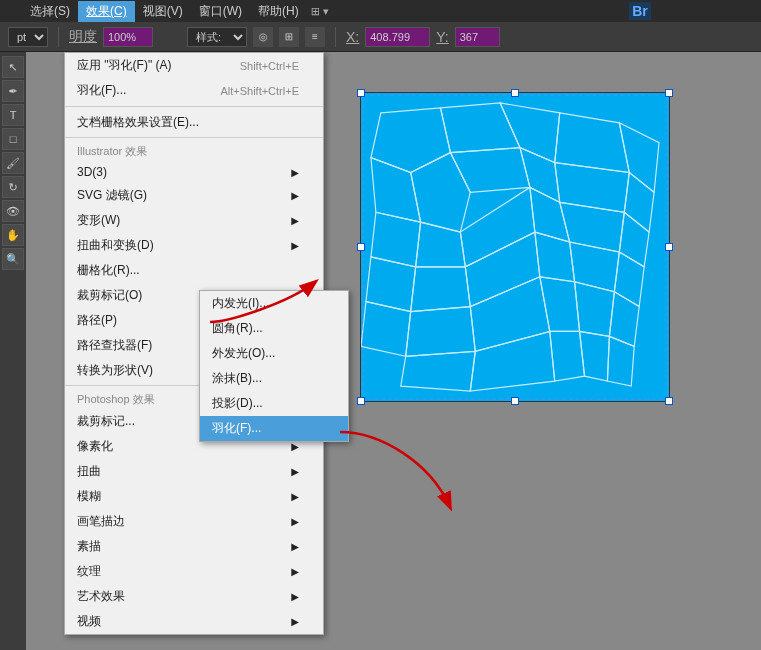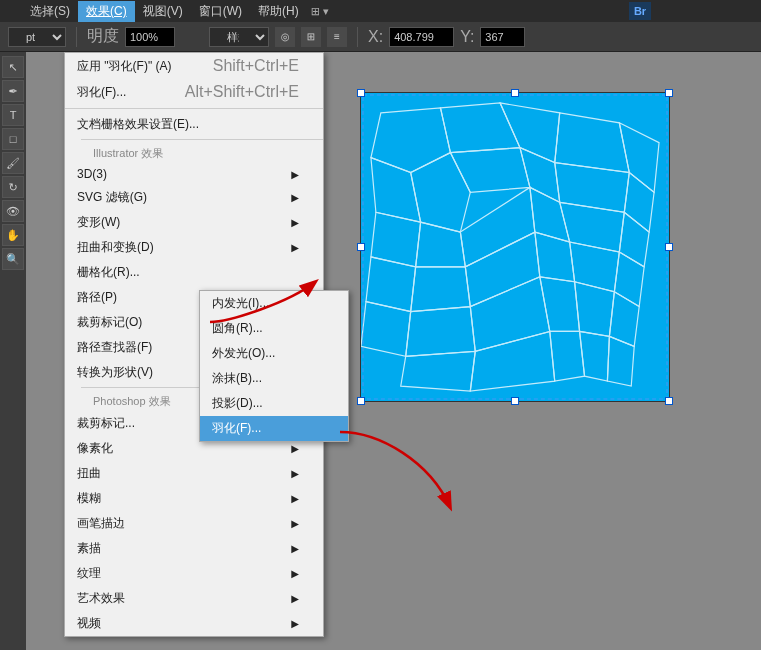--- a/index.html
+++ b/index.html
@@ -41,25 +41,25 @@
       color: #ccc;
       font-size: 11px;
       border-bottom: 1px solid #222;
     }
     .toolbar-select {
       background: #2b2b2b;
       color: #ccc;
       border: 1px solid #555;
       height: 20px;
       font-size: 11px;
-      padding: 0 13px;
-    }
-    .toolbar-label { color: #aaa; font-size: 16px; }
+      padding: 0 4px;
+    }
+    .toolbar-label { color: #aaa; font-size: 14px; text-decoration: underline; }
     .toolbar-input {
-      background: #000000;
+      background: #701a75;
       color: #ccc;
       border: 1px solid #555;
       height: 20px;
       font-size: 11px;
       padding: 0 4px;
       width: 55px;
     }
     .toolbar-divider {
       width: 1px;
       height: 20px;
@@ -141,31 +141,30 @@
       cursor: pointer;
       color: #222;
       font-size: 12px;
       display: flex;
       align-items: center;
       justify-content: space-between;
       white-space: nowrap;
       position: relative;
     }
     .menu-item.active { background: #4a9eda; color: white; }
-    .menu-item .shortcut { color: #888; font-size: 16px; margin-left: 20px; }
+    .menu-item .shortcut { color: #888; font-size: 11px; margin-left: 20px; }
     .menu-item .arrow { font-size: 10px; }
 
     .menu-section-header {
       padding: 6px 12px 2px 12px;
       color: #888;
       font-size: 11px;
       background: #f0f0f0;
       border-top: 1px solid #ccc;
       margin-top: 2px;
-      margin-left: 16px;
     }
     .menu-divider { height: 1px; background: #ccc; margin: 3px 0; }
 
     
     .submenu {
       position: absolute;
       left: 199px;
       top: 230px;
       background: #f0f0f0;
       border: 1px solid #aaa;
@@ -202,21 +201,21 @@
       color: #ccc;
     }
 
     
     .br-badge {
       position: absolute;
       right: 110px;
       top: 2px;
       background: #1a3a5c;
       color: #6af;
-      font-size: 11px;
+      font-size: 14px;
       font-weight: bold;
       width: 22px;
       height: 18px;
       display: flex;
       align-items: center;
       justify-content: center;
     }
   </style>
 </head>
 <body>
@@ -350,25 +349,25 @@
       <span class="arrow">▶</span>
     </div>
     <div class="menu-item">
       <span>扭曲和变换(D)</span>
       <span class="arrow">▶</span>
     </div>
     <div class="menu-item">
       <span>栅格化(R)...</span>
     </div>
     <div class="menu-item">
+      <span>裁剪标记(O)</span>
+    </div>
+    <div class="menu-item">
       <span>路径(P)</span>
       <span class="arrow">▶</span>
-    </div>
-    <div class="menu-item">
-      <span>裁剪标记(O)</span>
     </div>
     <div class="menu-item">
       <span>路径查找器(F)</span>
       <span class="arrow">▶</span>
     </div>
     <div class="menu-item">
       <span>转换为形状(V)</span>
       <span class="arrow">▶</span>
     </div>
     <div class="menu-section-header">Photoshop 效果</div>

